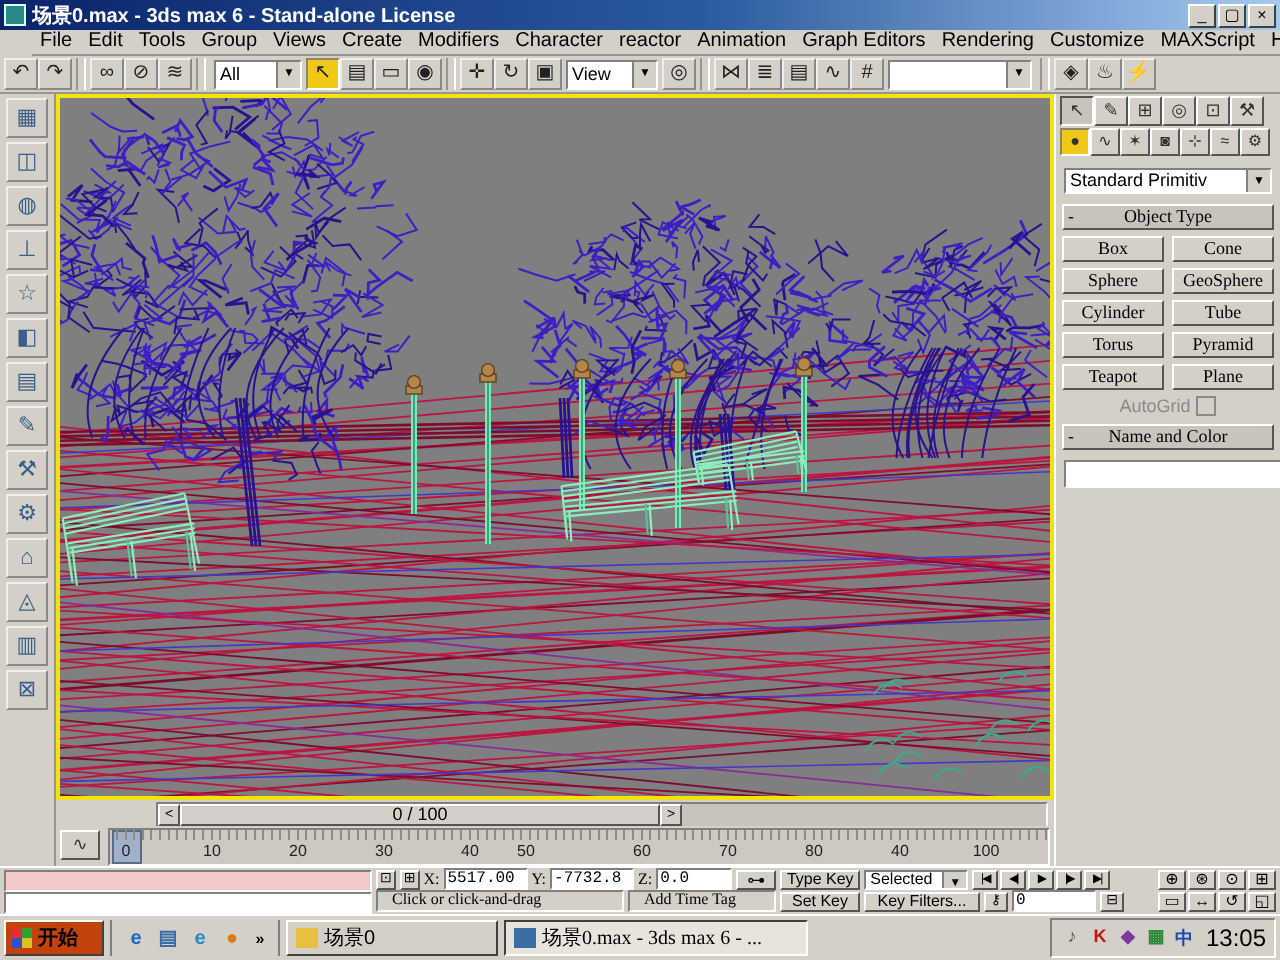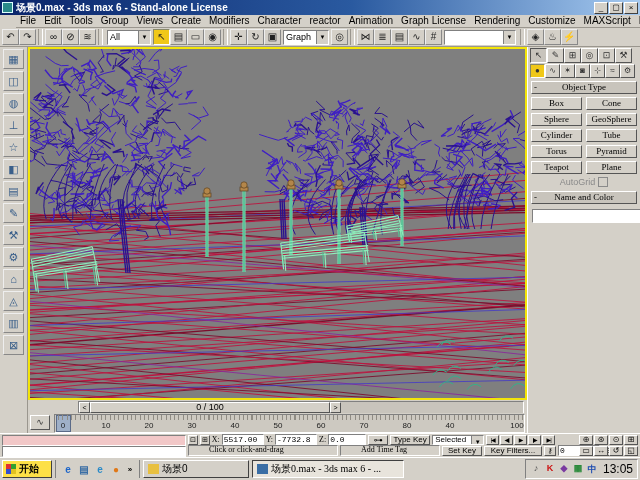--- a/index.html
+++ b/index.html
@@ -107,31 +107,31 @@
   #srow2{top:11px;}
   .mini-btn{flex:none;height:10px;padding:0 1px;background:#d4d0c8;border:1px solid;
     border-color:#fff #555 #555 #fff;font-size:7px;line-height:8px;}
   .coord-lab{font-size:8px;font-family:"Liberation Serif",serif;}
   .coord-field{height:9px;border:1px solid;border-color:#808080 #fff #fff #808080;background:#fff;
     font-size:8px;padding:0 1px;font-family:"Liberation Mono",monospace;}
   .stat-dd{height:10px;background:#fff;border:1px solid;border-color:#808080 #fff #fff #808080;
     display:flex;align-items:stretch;box-sizing:border-box;}
   .stat-dd .dd-val{flex:1;font-size:8px;padding-left:2px;line-height:8px;}
   .stat-cell{height:9px;border:1px solid;border-color:#808080 #fff #fff #808080;background:#d4d0c8;
-    font-size:8px;line-height:8px;padding:0 20px;font-family:"Liberation Serif",serif;}
+    font-size:8px;line-height:8px;padding:0 7px;font-family:"Liberation Serif",serif;}
   .pb-btn{flex:none;width:13px;height:10px;padding:0;background:#d4d0c8;border:1px solid;
     border-color:#fff #555 #555 #fff;font-size:6px;line-height:8px;letter-spacing:-1px;}
   .nav-group{position:absolute;right:2px;height:11px;display:flex;gap:1px;}
   .nav-btn{flex:none;width:14px;height:10px;padding:0;background:#d4d0c8;border:1px solid;
     border-color:#fff #555 #555 #fff;font-size:8px;line-height:8px;}
 
   
   #taskbar{position:absolute;left:0;top:457px;width:640px;height:23px;background:#d4d0c8;
     border-top:1px solid #fff;display:flex;align-items:center;padding:0 2px;box-sizing:border-box;gap:3px;}
-  #start-btn{flex:none;width:50px;height:18px;background:#fde047;border:1px solid;
+  #start-btn{flex:none;width:50px;height:18px;background:#c2410c;border:1px solid;
     border-color:#fff #404040 #404040 #fff;display:flex;align-items:center;gap:3px;padding:5px 3px;font-weight:bold;font-size:10px;}
   #start-flag{width:10px;height:10px;display:grid;grid-template-columns:5px 5px;grid-template-rows:5px 5px;}
   #start-flag i:nth-child(1){background:#e03030}#start-flag i:nth-child(2){background:#30a030}
   #start-flag i:nth-child(3){background:#3050d0}#start-flag i:nth-child(4){background:#e0c020}
   #quicklaunch{flex:none;display:flex;align-items:center;gap:1px;padding:0 4px;border-left:1px solid #808080;border-right:1px solid #808080;height:18px;}
   .ql-btn{flex:none;width:16px;height:16px;padding:0;background:#d4d0c8;border:1px solid transparent;font-size:10px;font-weight:bold;}
   #ql-more{font-size:8px;width:10px;}
   .task{flex:none;height:18px;background:#d4d0c8;border:1px solid;border-color:#fff #404040 #404040 #fff;
     display:flex;align-items:center;gap:3px;padding:0 4px;font-size:10px;overflow:hidden;white-space:nowrap;}
   .task.act{border-color:#404040 #fff #fff #404040;background:#e8e4dc;}
@@ -160,21 +160,21 @@
       <span class="menu-item">File</span>
       <span class="menu-item">Edit</span>
       <span class="menu-item">Tools</span>
       <span class="menu-item">Group</span>
       <span class="menu-item">Views</span>
       <span class="menu-item">Create</span>
       <span class="menu-item">Modifiers</span>
       <span class="menu-item">Character</span>
       <span class="menu-item">reactor</span>
       <span class="menu-item">Animation</span>
-      <span class="menu-item">Graph License</span>
+      <span class="menu-item">Graph Editors</span>
       <span class="menu-item">Rendering</span>
       <span class="menu-item">Customize</span>
       <span class="menu-item">MAXScript</span>
       <span class="menu-item">Help</span>
     </div>
 
   <div id="toolbar">
       <button class="tb-btn">↶</button>
       <button class="tb-btn">↷</button>
       <span class="tb-sep"></span>
@@ -188,21 +188,21 @@
       </div>
       <button class="tb-btn hl">↖</button>
       <button class="tb-btn">▤</button>
       <button class="tb-btn">▭</button>
       <button class="tb-btn">◉</button>
       <span class="tb-sep"></span>
       <button class="tb-btn">✛</button>
       <button class="tb-btn">↻</button>
       <button class="tb-btn">▣</button>
       <div class="tb-dd" style="width: 46px;">
-        <span class="dd-val">Graph</span>
+        <span class="dd-val">View</span>
         <span class="dd-arr">▼</span>
       </div>
       <button class="tb-btn">◎</button>
       <span class="tb-sep"></span>
       <button class="tb-btn">⋈</button>
       <button class="tb-btn">≣</button>
       <button class="tb-btn">▤</button>
       <button class="tb-btn">∿</button>
       <button class="tb-btn">#</button>
       <div class="tb-dd" style="width: 72px;">
@@ -1070,26 +1070,26 @@
   <div id="trackbar">
     <button id="tb-curve">∿</button>
     <div id="ruler">
       <div class="cur"></div>
       <div class="ticks"></div>
     <span class="tick-lab" style="left: 8px;">0</span>
         <span class="tick-lab" style="left: 51px;">10</span>
         <span class="tick-lab" style="left: 94px;">20</span>
         <span class="tick-lab" style="left: 137px;">30</span>
         <span class="tick-lab" style="left: 180px;">40</span>
-        <span class="tick-lab" style="left: 223px;">50</span>
+        <span class="tick-lab" style="left: 208px;">50</span>
         <span class="tick-lab" style="left: 266px;">60</span>
         <span class="tick-lab" style="left: 309px;">70</span>
         <span class="tick-lab" style="left: 352px;">80</span>
         <span class="tick-lab" style="left: 395px;">40</span>
-        <span class="tick-lab" style="left: 462px;">100</span>
+        <span class="tick-lab" style="left: 438px;">100</span>
       </div>
   </div>
 
   <div id="rightpanel">
     <div id="cp-tabs">
         <button class="cp-tab act">↖</button>
         <button class="cp-tab">✎</button>
         <button class="cp-tab">⊞</button>
         <button class="cp-tab">◎</button>
         <button class="cp-tab">⊡</button>
@@ -1097,20 +1097,24 @@
       </div>
     <div id="cp-subtabs">
         <button class="cp-sub act">●</button>
         <button class="cp-sub">∿</button>
         <button class="cp-sub">✶</button>
         <button class="cp-sub">◙</button>
         <button class="cp-sub">⊹</button>
         <button class="cp-sub">≈</button>
         <button class="cp-sub">⚙</button>
       </div>
+    <div id="cp-dd">
+      <span class="dd-val">Standard Primitiv</span>
+      <span class="dd-arr">▼</span>
+    </div>
     <div class="rollout">
       <span class="minus">-</span>
       <span>Object Type</span>
     </div>
     <div id="ot-grid">
         <button class="ot-btn">Box</button>
         <button class="ot-btn">Cone</button>
         <button class="ot-btn">Sphere</button>
         <button class="ot-btn">GeoSphere</button>
         <button class="ot-btn">Cylinder</button>

